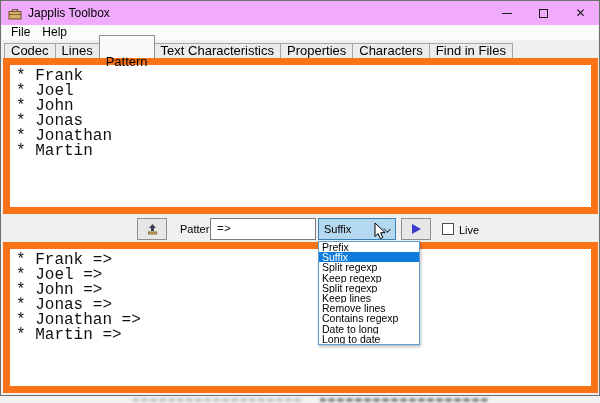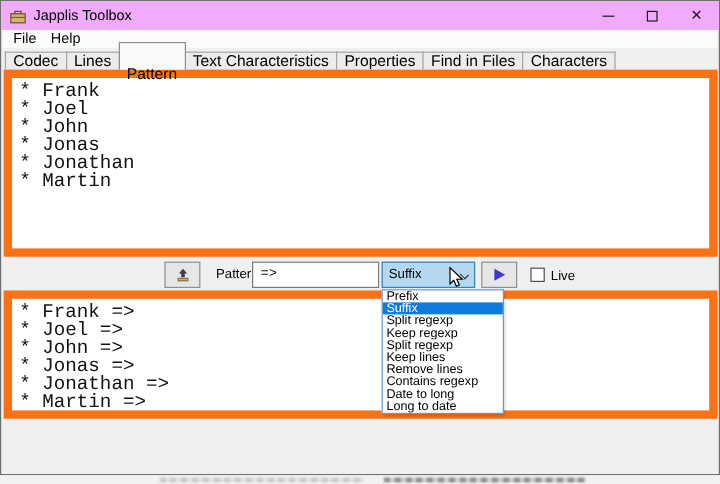--- a/index.html
+++ b/index.html
@@ -57,21 +57,21 @@
   }
   
   .text-area{
     position:absolute;left:2px;width:595px;background:#ffffff;
     border:7px solid #f97316;
     font-family:"Liberation Mono","DejaVu Sans Mono",monospace;
     font-size:16px;line-height:15px;color:#111;
     padding:4px 6px;white-space:pre;overflow:hidden;
   }
   .text-area.top{top:57px;height:156px;}
-  .text-area.bottom{top:241px;height:107px;}
+  .text-area.bottom{top:241px;height:151px;}
   
   .toolbar{position:absolute;left:1px;right:1px;top:214px;height:27px;background:#f0f0f0;}
   .tool-btn{
     position:absolute;top:3px;width:30px;height:22px;background:#e6e6e6;
     border:1px solid #8f8f8f;display:flex;align-items:center;justify-content:center;
   }
   .btn-upload{left:135px;}
   .btn-play{left:399px;}
   .play-tri{width:0;height:0;border-left:9px solid var(--play);
     border-top:5px solid transparent;border-bottom:5px solid transparent;}
@@ -148,22 +148,22 @@
     <span class="menu-item">File</span>
     <span class="menu-item">Help</span>
   </div>
 
   <div class="tabstrip">
     <div class="tab">Codec</div>
     <div class="tab">Lines</div>
     <div class="tab sel">Pattern</div>
     <div class="tab">Text Characteristics</div>
     <div class="tab">Properties</div>
+    <div class="tab">Characters</div>
     <div class="tab">Find in Files</div>
-    <div class="tab">Characters</div>
   </div>
 
   <div class="text-area top">* Frank
 * Joel
 * John
 * Jonas
 * Jonathan
 * Martin</div>
 
   <div class="toolbar">

